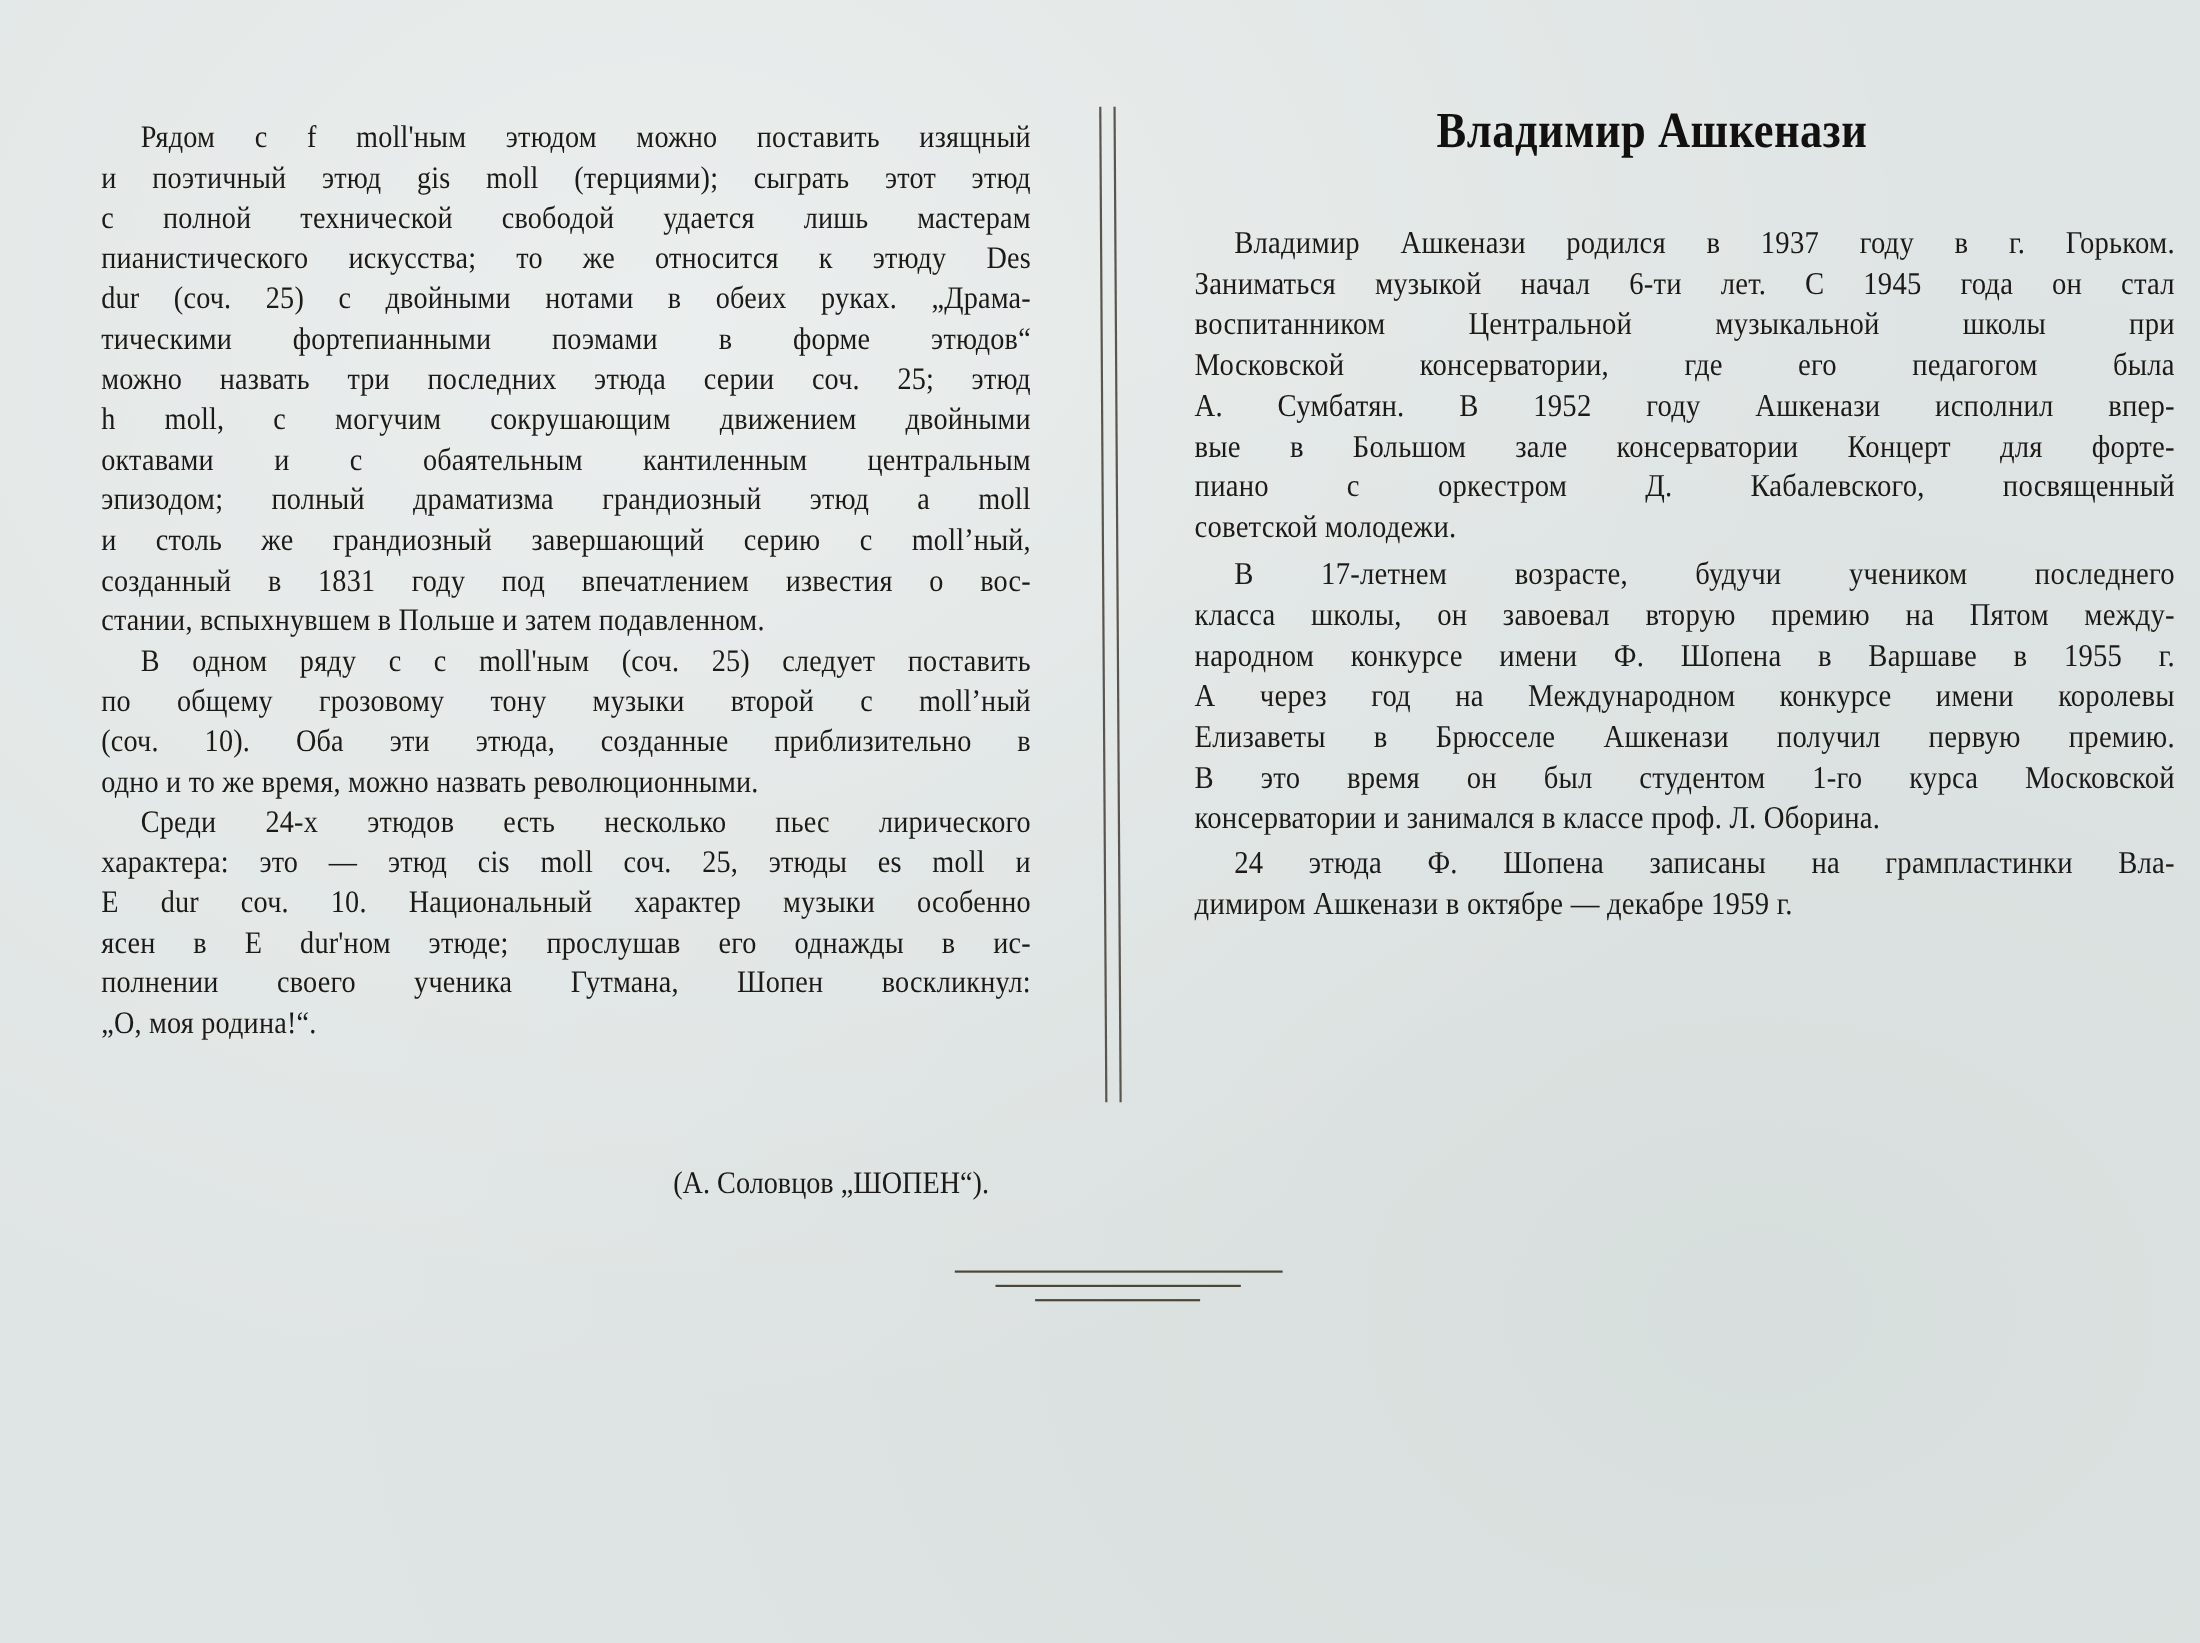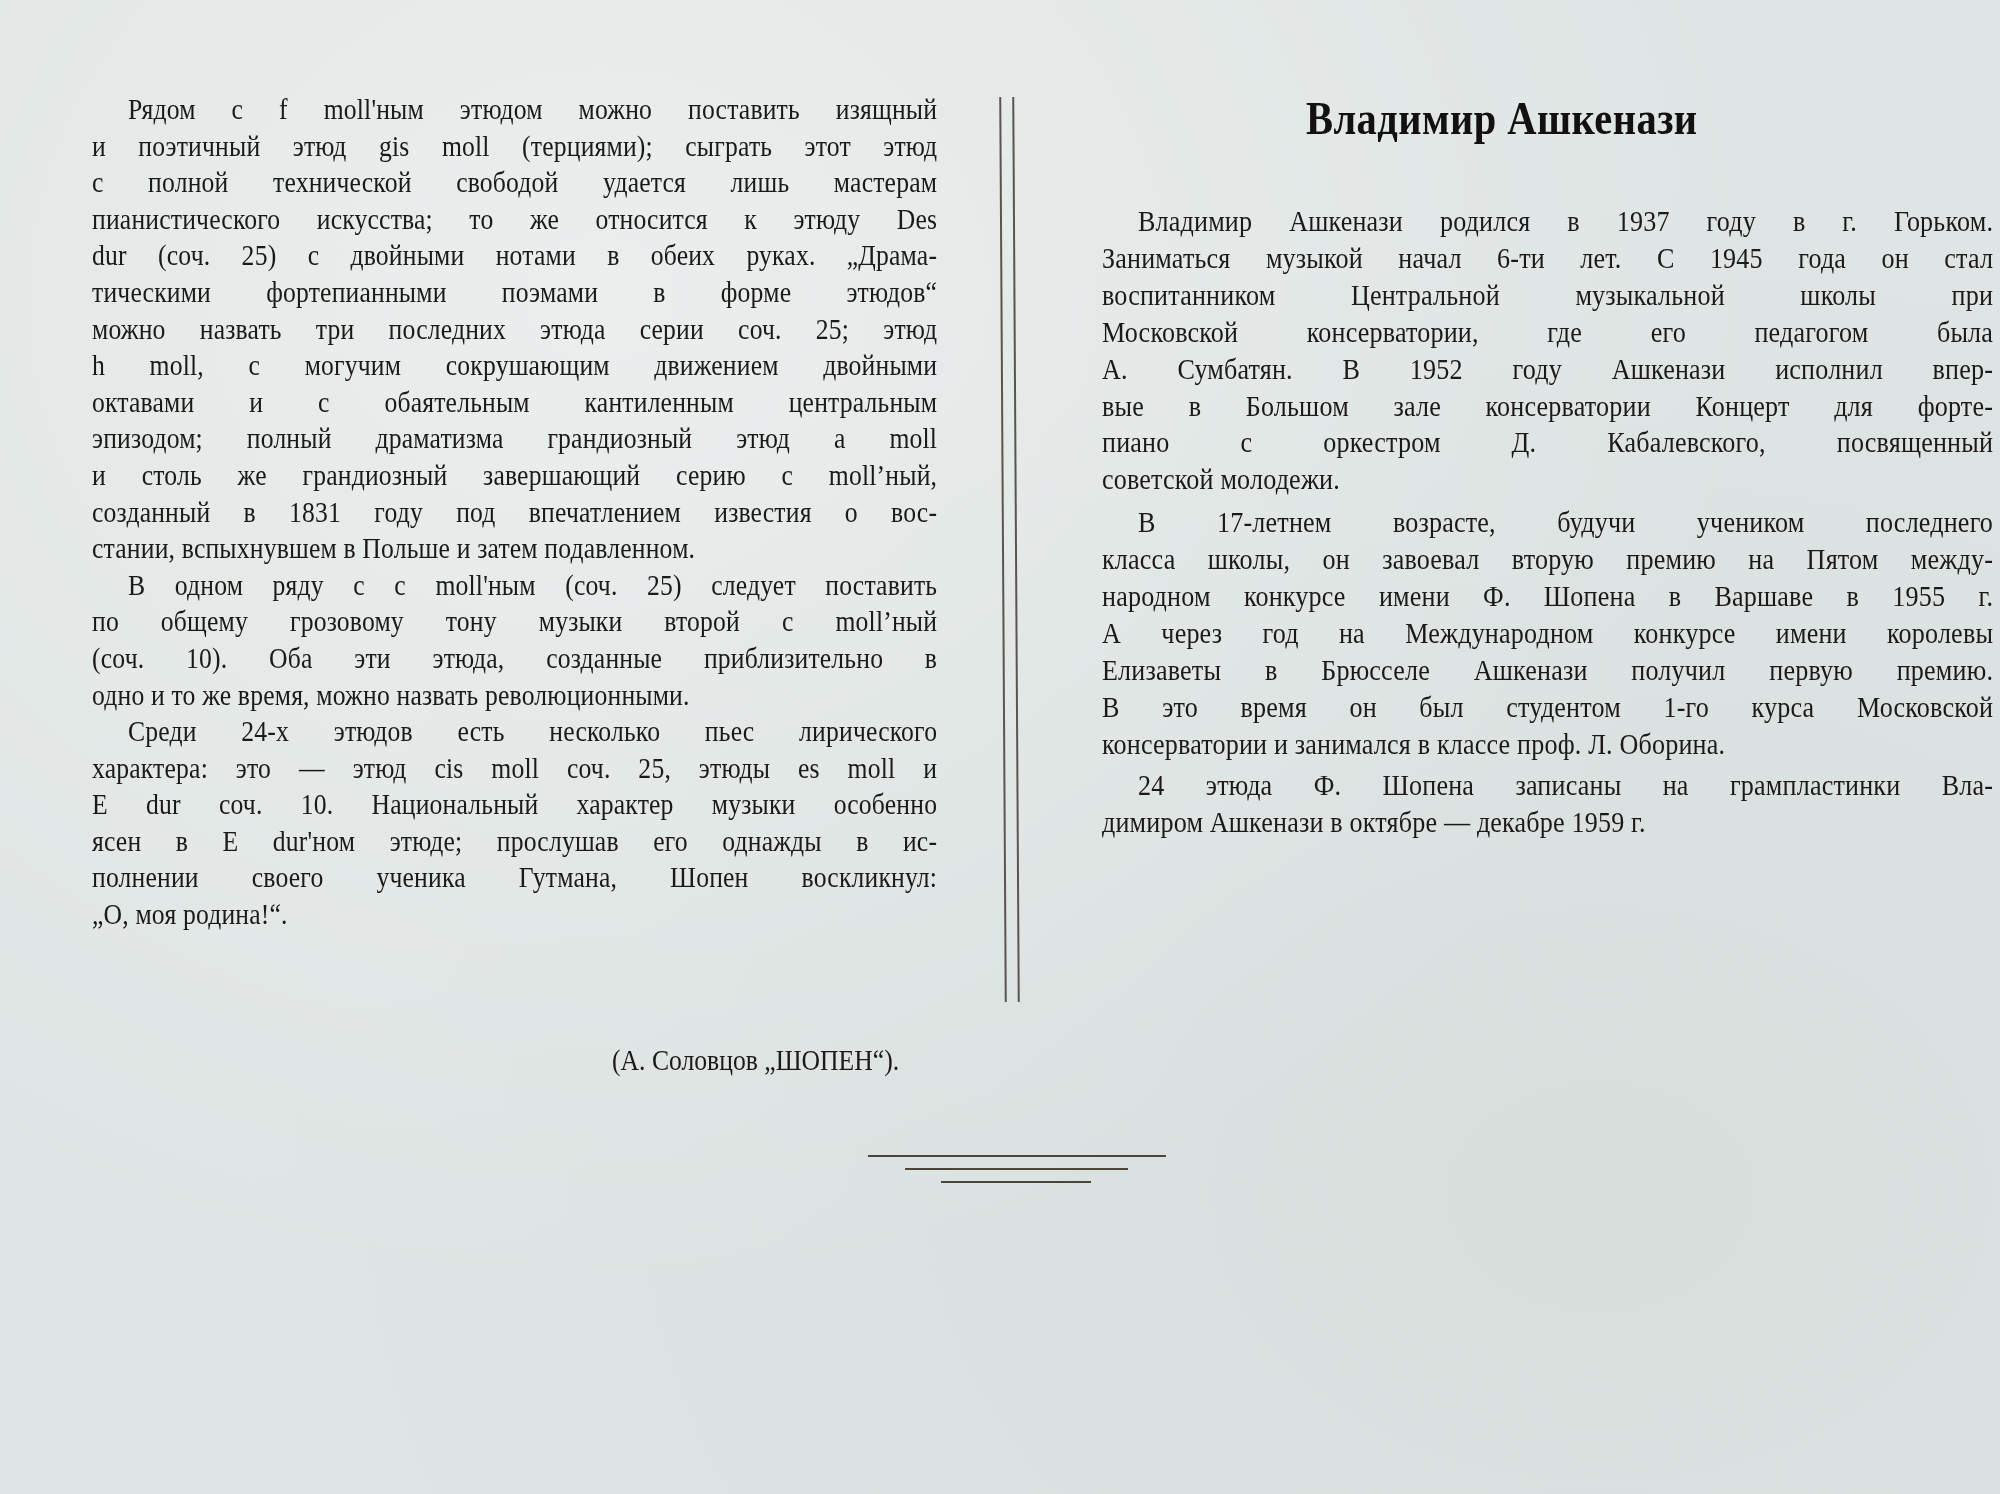--- a/index.html
+++ b/index.html
@@ -8,21 +8,21 @@
       background: #dfe5e4;
       background-image:
         radial-gradient(ellipse at 30% 20%, rgba(255,255,255,0.35), rgba(255,255,255,0) 60%),
         radial-gradient(ellipse at 80% 80%, rgba(200,210,208,0.35), rgba(200,210,208,0) 60%);
       font-family: "Liberation Serif", "DejaVu Serif", serif;
       color: #1c1a17;
       position: relative;
     }
     .page { position: absolute; inset: 0; }
     .col-left {
-      position: absolute; left: 92px; top: 92px; width: 846px;
+      position: absolute; left: 92px; top: 108px; width: 846px;
     }
     .para {
       margin: 0; font-size: 28.5px; line-height: 36.6px;
       text-align: justify; text-align-last: auto;
       letter-spacing: 0.2px;
       transform: scaleX(0.9); transform-origin: left top;
       width: 111%;
     }
     .para .ln { display: block; text-align: justify; text-align-last: justify; white-space: nowrap; }
     .para .ln.last { text-align-last: left; }
@@ -35,21 +35,21 @@
       font-size: 28.5px; transform: scaleX(0.9); transform-origin: left top;
       white-space: nowrap;
     }
     .title {
       position: absolute; left: 1306px; top: 92px;
       font-family: "Liberation Serif", serif; font-weight: bold;
       font-size: 46px; letter-spacing: 0.5px;
       transform: scaleX(0.88); transform-origin: left top;
       white-space: nowrap; color: #121110;
     }
-    .right-body { position: absolute; left: 1086px; top: 203px; width: 892px; margin-left: 16px; }
+    .right-body { position: absolute; left: 1086px; top: 203px; width: 892px; }
     .right-body .para { font-size: 29px; line-height: 36.9px; }
     .right-body .p2 { margin-top: 6px; }
     .right-body .p3 { margin-top: 4px; }
     .divider-v {
       position: absolute; top: 97px; height: 905px; width: 2px;
       background: #5a554f;
     }
     .divider-v.a { left: 1002px; transform: rotate(-0.35deg); }
     .divider-v.b { left: 1015px; transform: rotate(-0.35deg); }
     .ornament {

